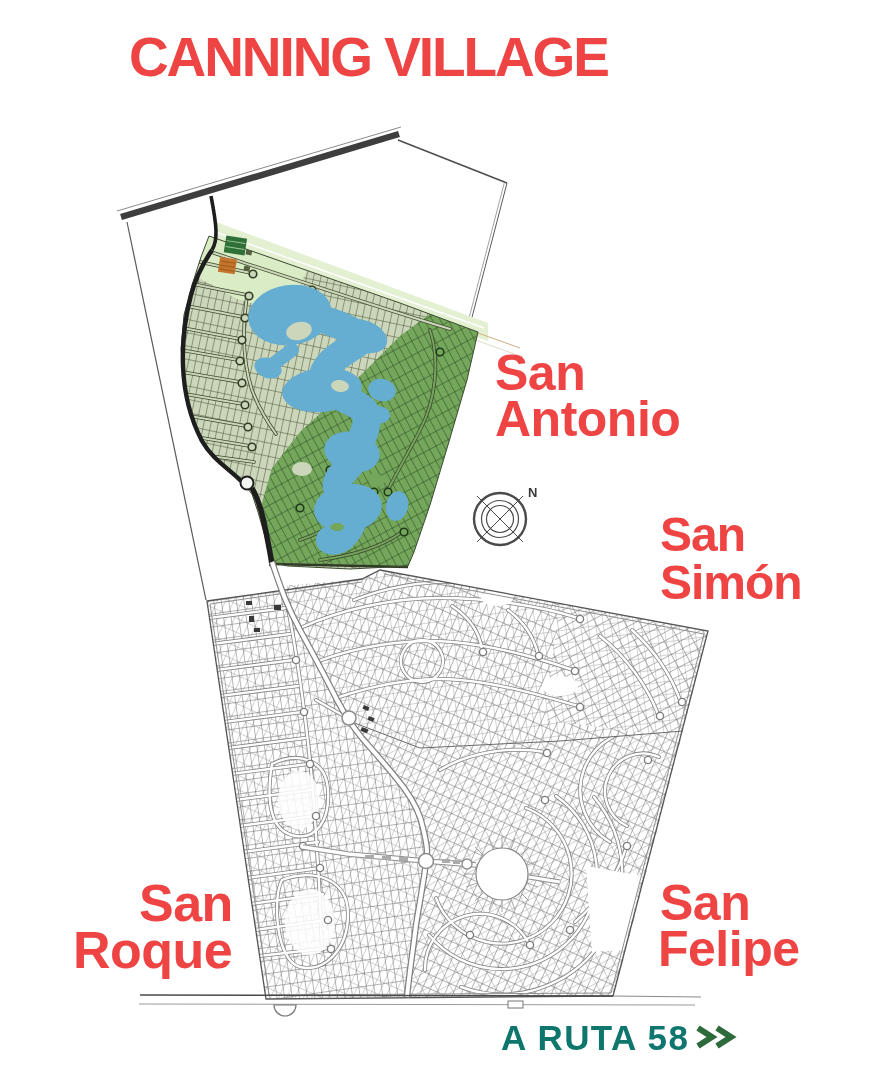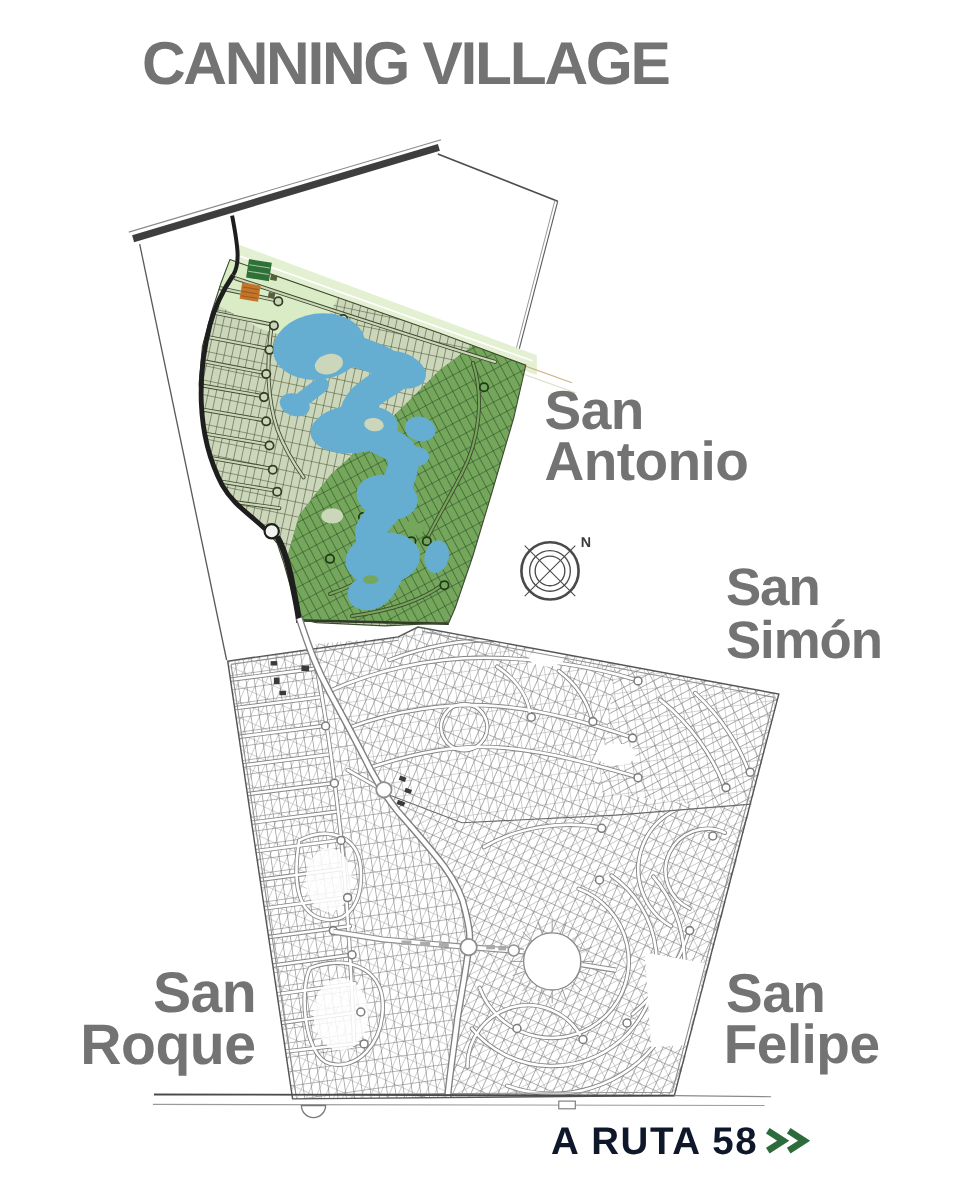--- a/index.html
+++ b/index.html
@@ -1,18 +1,18 @@
 <!DOCTYPE html>
 <html><head>
 <meta charset="utf-8">
 <style>
   html,body{margin:0;padding:0;}
   body{width:890px;height:1080px;background:#ffffff;position:relative;overflow:hidden;
        font-family:"Liberation Sans", sans-serif;}
-  .lbl{position:absolute;font-weight:bold;color:#737373;}
+  .lbl{position:absolute;font-weight:bold;color:#ef4444;}
   #map{position:absolute;left:0;top:0;}
 </style>
 </head>
 <body>
 
 <div class="lbl" id="title" style="left:129px;top:30px;font-size:55px;line-height:55px;letter-spacing:-2.1px;">CANNING VILLAGE</div>
 
 <svg id="map" width="890" height="1080" viewBox="0 0 890 1080">
 <defs>
   <pattern id="sage" width="7" height="13" patternUnits="userSpaceOnUse" patternTransform="rotate(12)">
@@ -358,13 +358,13 @@
 </svg>
 
 <div class="lbl" style="left:495px;top:350px;font-size:50px;line-height:46px;letter-spacing:-0.5px;">San<br>Antonio</div>
 
 <div class="lbl" style="left:660px;top:511px;font-size:48px;line-height:48px;letter-spacing:-1px;">San<br>Simón</div>
 
 <div class="lbl" style="left:73px;top:880px;font-size:52px;line-height:47px;letter-spacing:-0.5px;"><span style="margin-left:66px;">San</span><br>Roque</div>
 
 <div class="lbl" style="left:658px;top:880px;font-size:50px;line-height:46px;letter-spacing:-0.5px;"><span style="margin-left:2px;">San</span><br>Felipe</div>
 
-<div class="lbl" style="left:501px;top:1020px;font-size:35px;line-height:35px;letter-spacing:1.4px;color:#0f172a;">A RUTA 58</div>
+<div class="lbl" style="left:501px;top:1020px;font-size:35px;line-height:35px;letter-spacing:1.4px;color:#0f766e;">A RUTA 58</div>
 
 </body></html>

